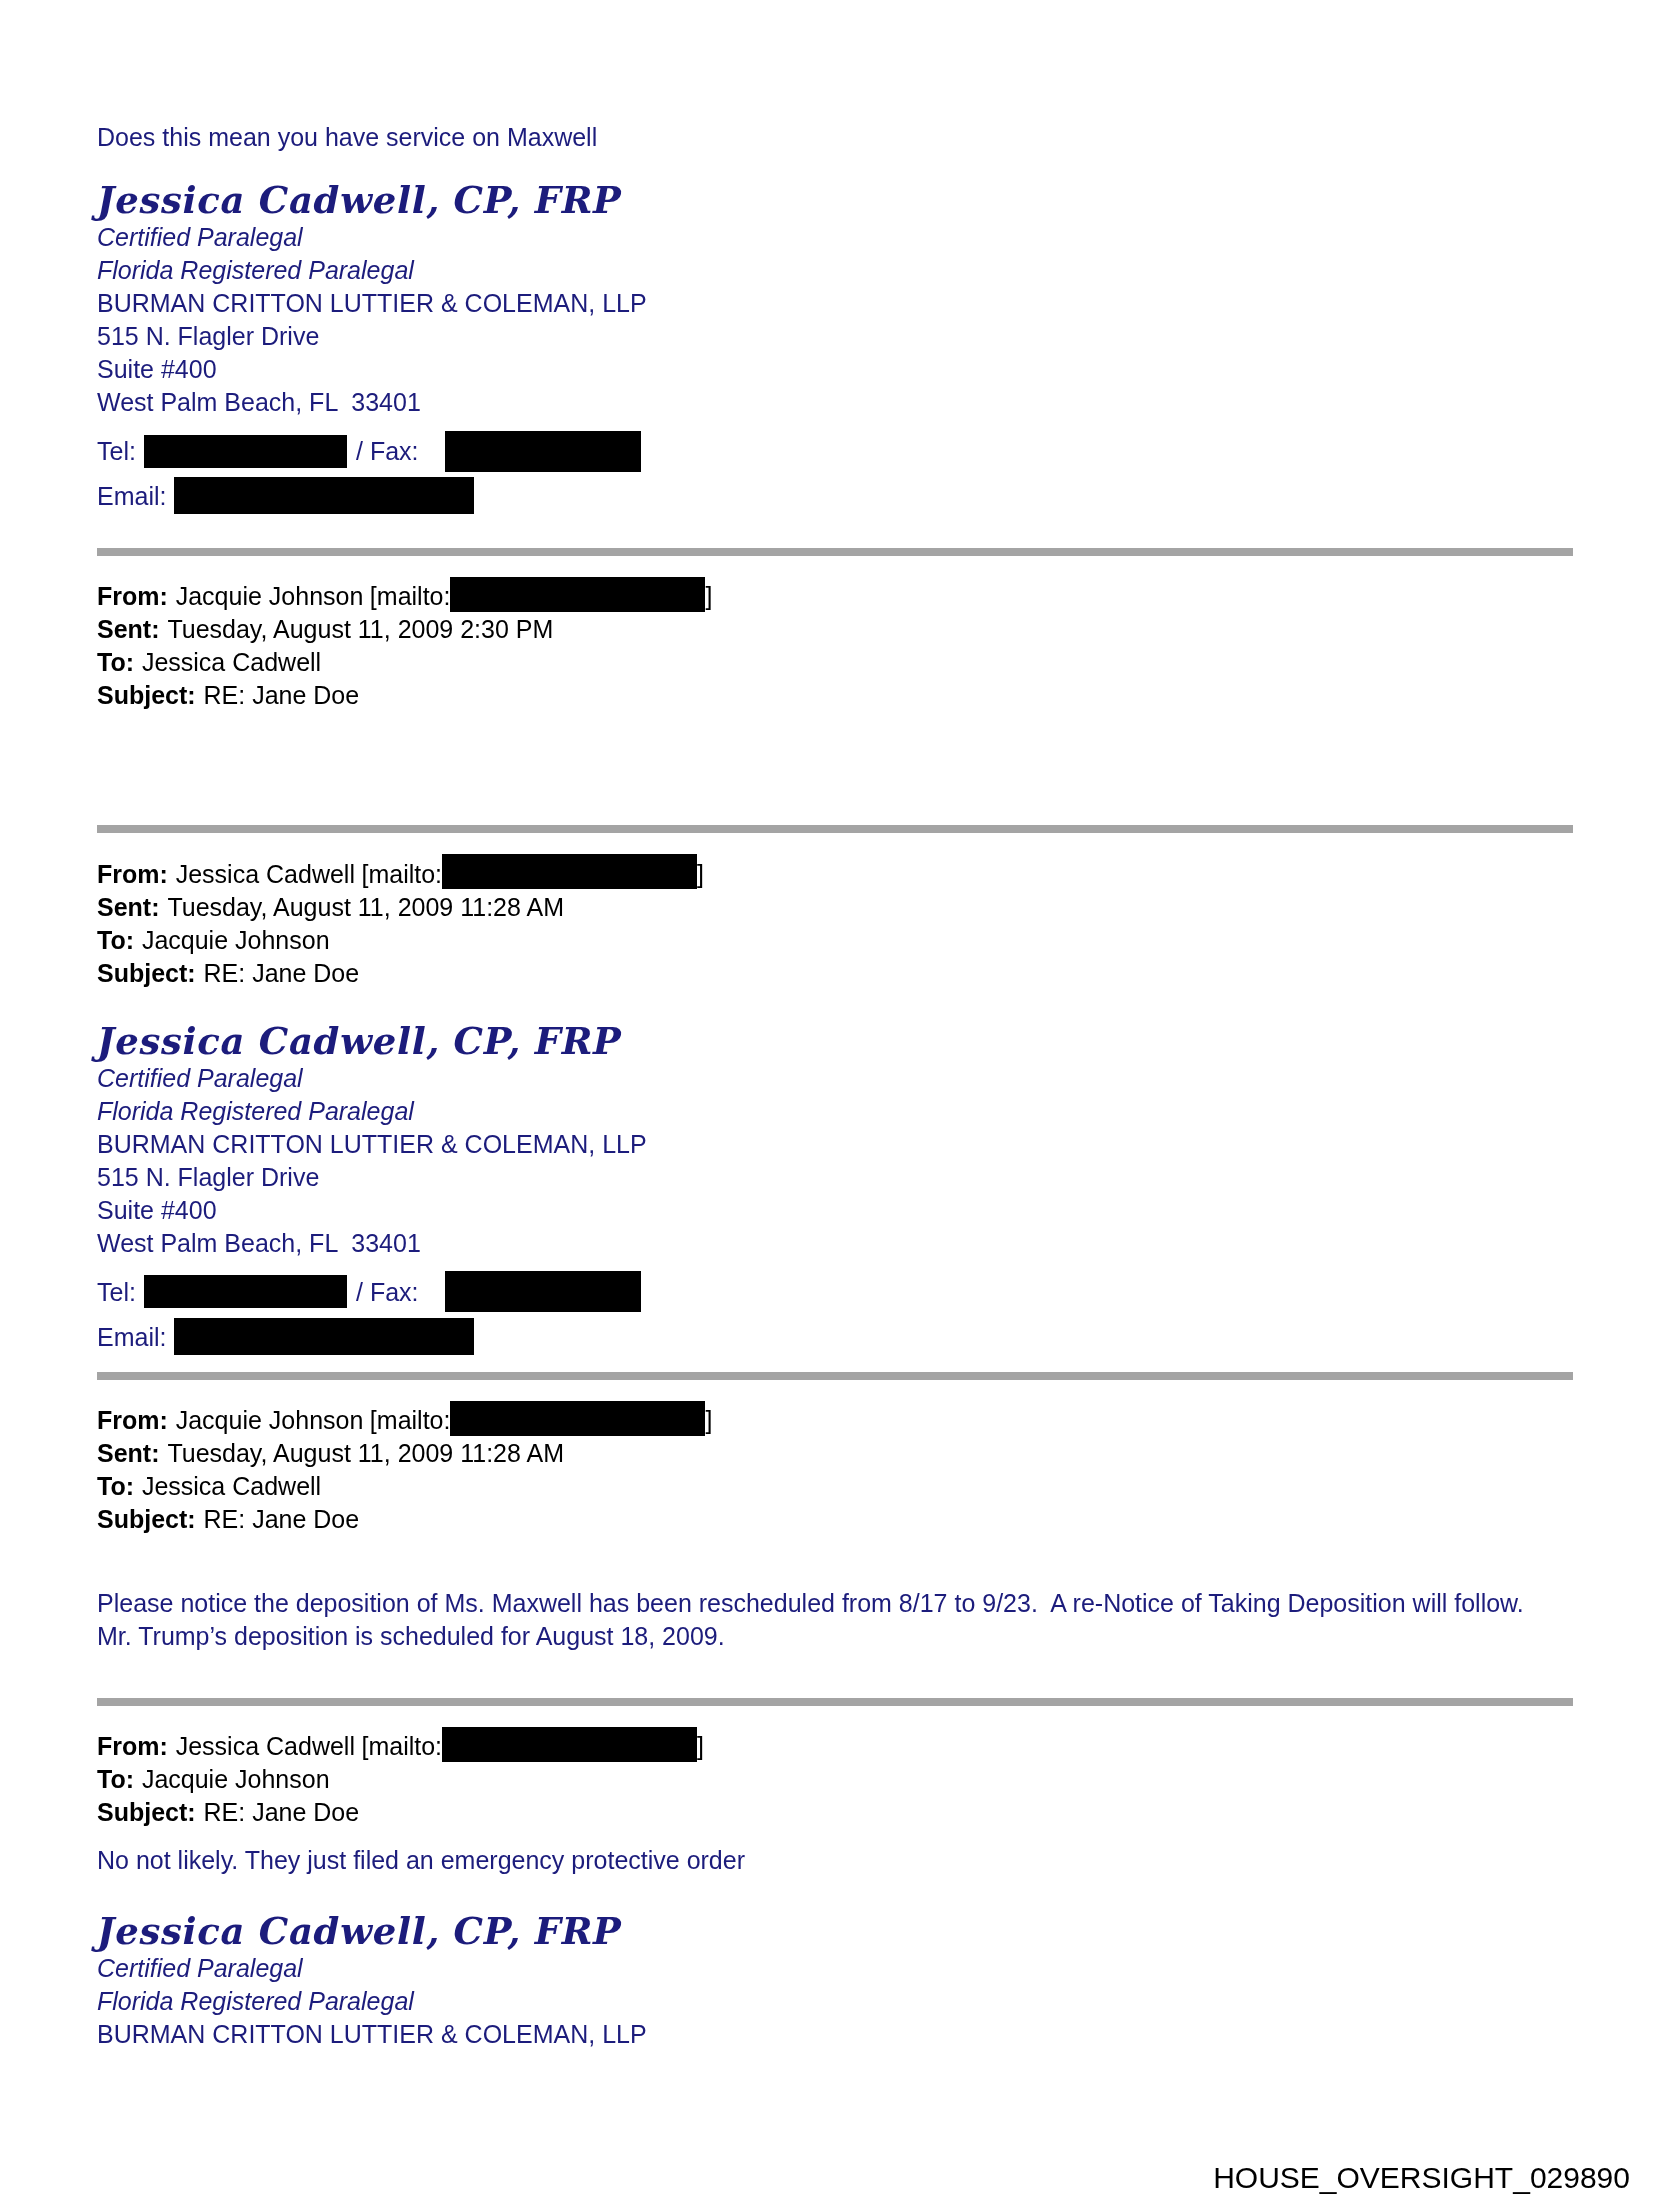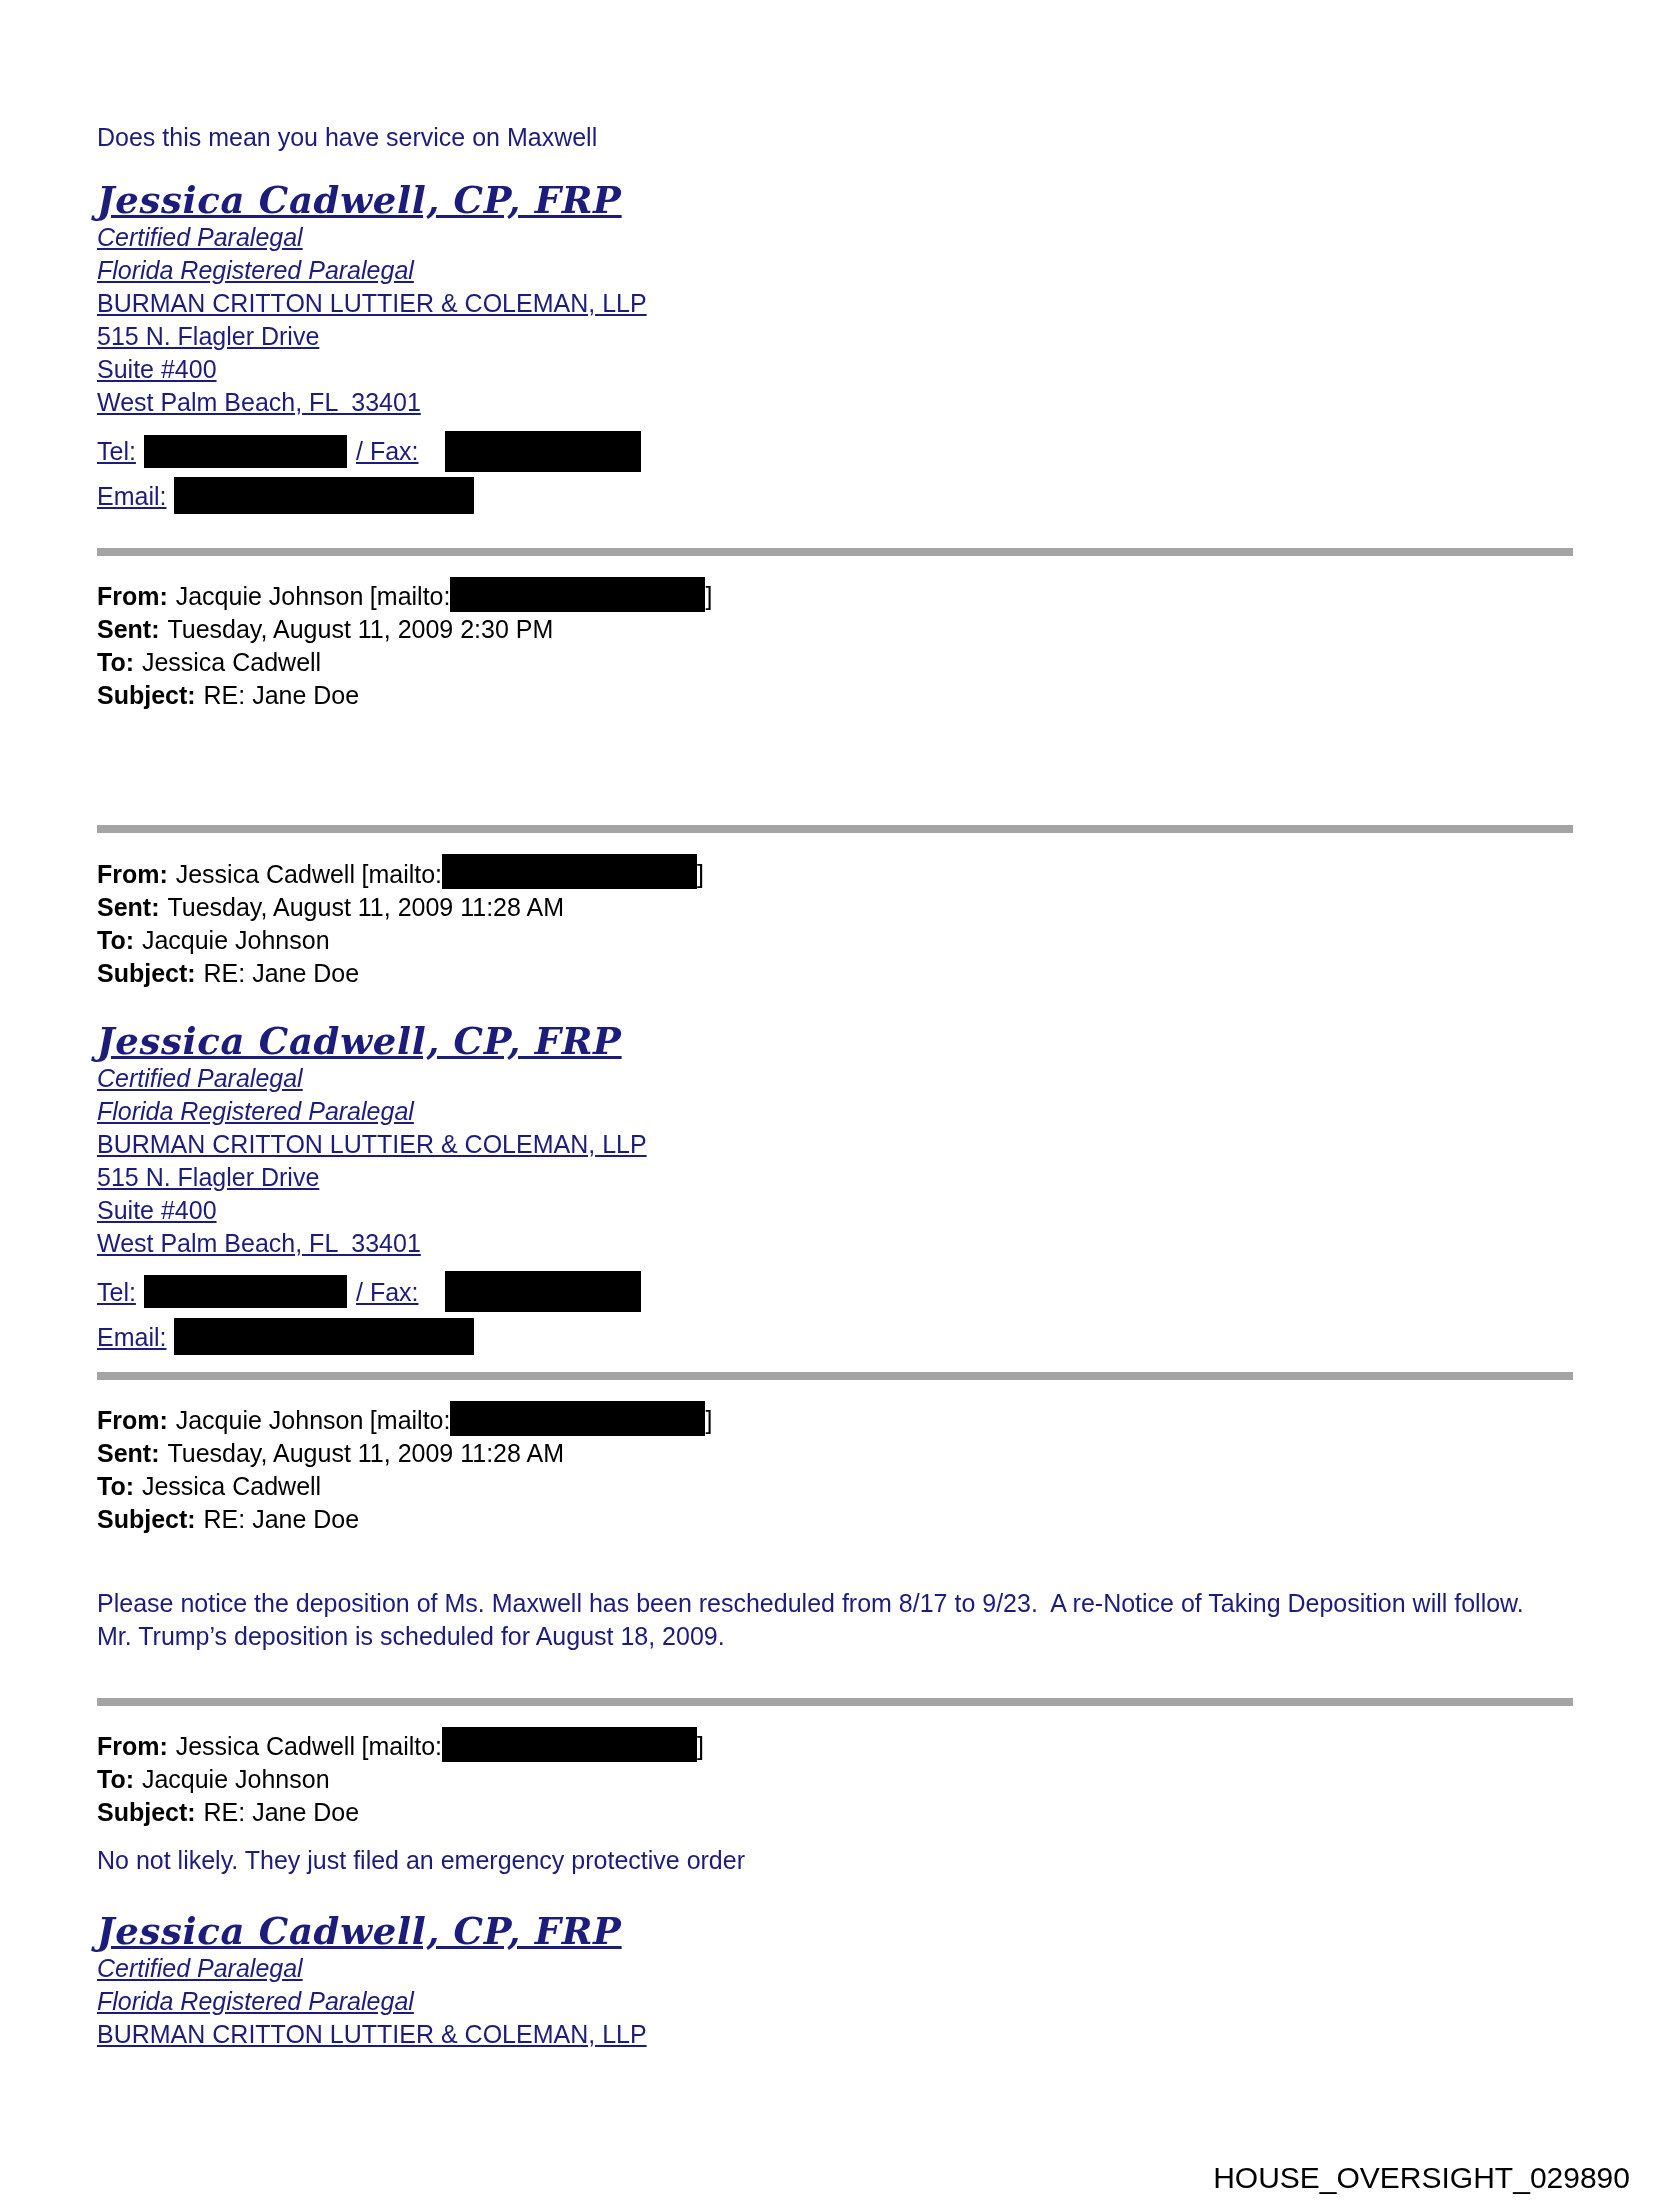--- a/index.html
+++ b/index.html
@@ -30,23 +30,22 @@
   .sig-1 { margin-top: 26px; }
   .sig-2 { margin-top: 30px; }
   .sig-3 { margin-top: 34px; }
   .sig-name {
     font-family: "DejaVu Serif", serif;
     font-style: italic;
     font-weight: bold;
     font-size: 37px;
     line-height: 42px;
     letter-spacing: 0.7px;
-    text-decoration: underline;
   }
-  .sig-line { line-height: 33px; white-space: pre-wrap; text-decoration: underline; }
+  .sig-line { line-height: 33px; white-space: pre-wrap; }
   .sig-line.it { font-style: italic; }
 
   .redact {
     display: inline-block;
     position: relative;
     background: #000000;
     vertical-align: baseline;
   }
   .redact-tel    { width: 203px; height: 33px; top: 7.9px; margin: 0 9.2px 0 7.9px; }
   .redact-fax    { width: 196px; height: 41px; top: 11.8px; margin-left: 26px; }

